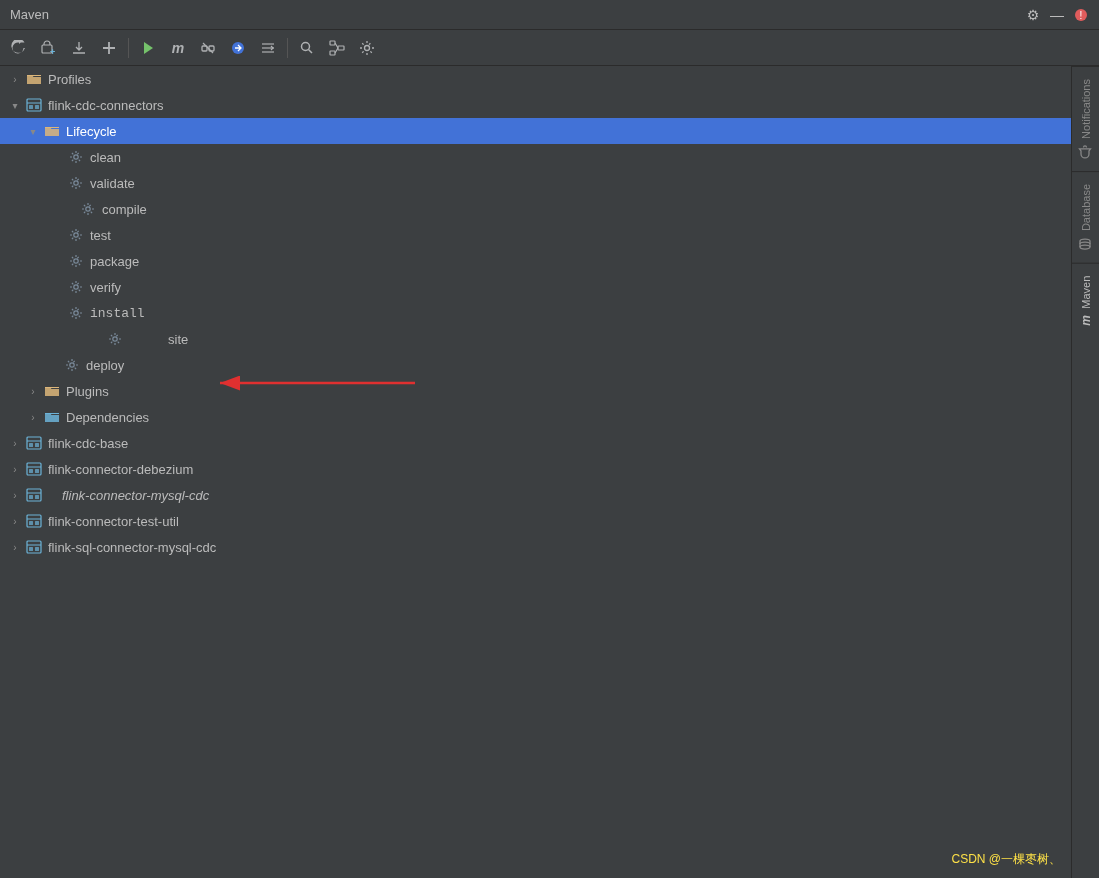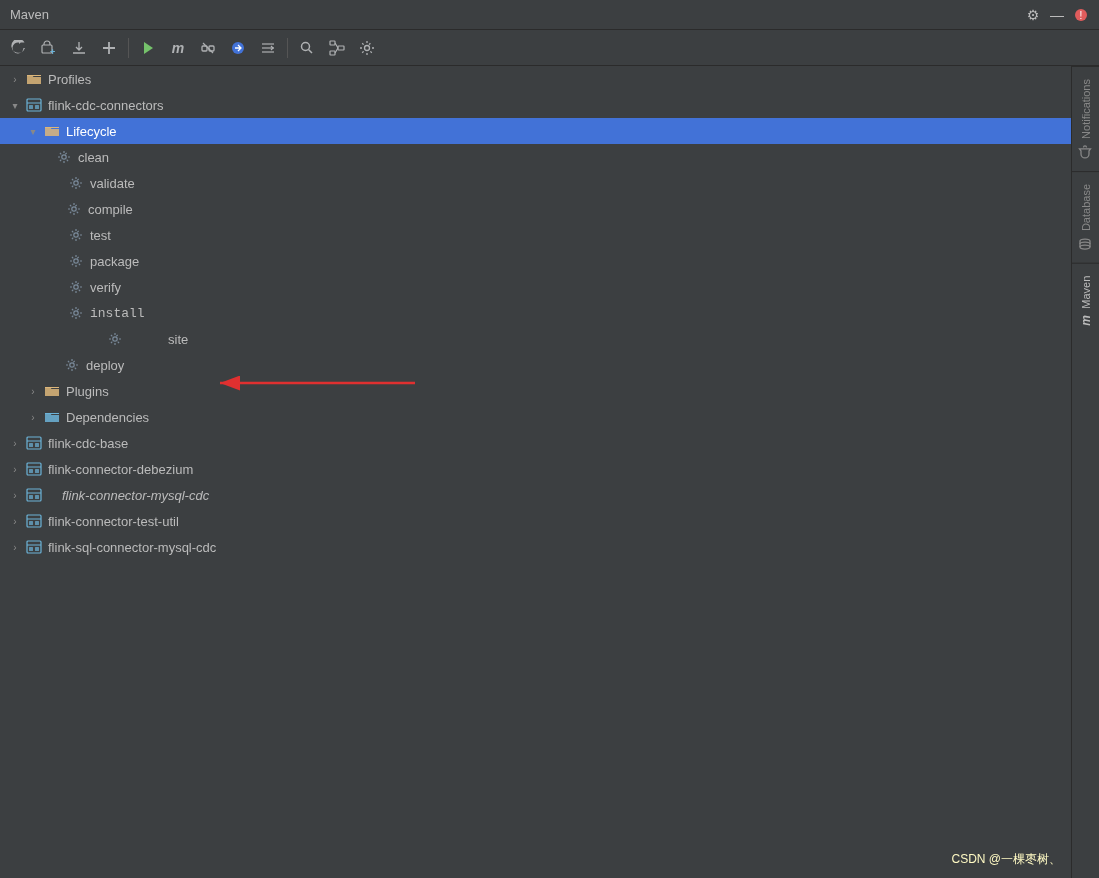--- a/index.html
+++ b/index.html
@@ -154,21 +154,21 @@
       justify-content: center;
       gap: 6px;
     }
     .sidebar-tab.active { color: #bbbbbb; }
 
     
     .watermark {
       position: absolute;
       bottom: 10px;
       right: 38px;
-      color: #fef9c3;
+      color: #fde047;
       font-size: 12px;
     }
 
     
     .svg-folder {
       width: 16px;
       height: 16px;
     }
     .svg-module {
       width: 16px;
@@ -300,41 +300,41 @@
       <div class="tree-item selected" style="padding-left: 26px;">
         <span class="expand-icon">▾</span>
         <span class="tree-icon">
           <svg class="svg-folder" viewBox="0 0 16 16" xmlns="http://www.w3.org/2000/svg">
       <path d="M1 4h5l1.5 2H15v7H1z" fill="#dcb67a" opacity="0.85"></path>
       <path d="M1 4h14v1H1z" fill="#dcb67a"></path>
     </svg>
         </span>
         <span style="margin-left:2px;">Lifecycle</span>
       </div>
-      <div class="tree-item" style="padding-left: 38px;">
+      <div class="tree-item" style="padding-left: 50px;">
         <span class="expand-placeholder"></span>
         <span class="tree-icon gear-icon">
           <svg width="14" height="14" viewBox="0 0 14 14" xmlns="http://www.w3.org/2000/svg">
       <circle cx="7" cy="7" r="2.2" fill="none" stroke="#7a8a9a" stroke-width="1.2"></circle>
       <path d="M7 1v2M7 11v2M1 7h2M11 7h2M2.9 2.9l1.4 1.4M9.7 9.7l1.4 1.4M9.7 2.9l-1.4 1.4M4.3 9.7l-1.4 1.4" stroke="#7a8a9a" stroke-width="1.2" fill="none"></path>
     </svg>
         </span>
         <span style="margin-left:2px;">clean</span>
       </div>
       <div class="tree-item" style="padding-left: 50px;">
         <span class="expand-placeholder"></span>
         <span class="tree-icon gear-icon">
           <svg width="14" height="14" viewBox="0 0 14 14" xmlns="http://www.w3.org/2000/svg">
       <circle cx="7" cy="7" r="2.2" fill="none" stroke="#7a8a9a" stroke-width="1.2"></circle>
       <path d="M7 1v2M7 11v2M1 7h2M11 7h2M2.9 2.9l1.4 1.4M9.7 9.7l1.4 1.4M9.7 2.9l-1.4 1.4M4.3 9.7l-1.4 1.4" stroke="#7a8a9a" stroke-width="1.2" fill="none"></path>
     </svg>
         </span>
         <span style="margin-left:2px;">validate</span>
       </div>
-      <div class="tree-item" style="padding-left: 48px; text-align: center;">
+      <div class="tree-item" style="padding-left: 62px; text-align: center;">
         <span class="expand-placeholder"></span>
         <span class="tree-icon gear-icon">
           <svg width="14" height="14" viewBox="0 0 14 14" xmlns="http://www.w3.org/2000/svg">
       <circle cx="7" cy="7" r="2.2" fill="none" stroke="#7a8a9a" stroke-width="1.2"></circle>
       <path d="M7 1v2M7 11v2M1 7h2M11 7h2M2.9 2.9l1.4 1.4M9.7 9.7l1.4 1.4M9.7 2.9l-1.4 1.4M4.3 9.7l-1.4 1.4" stroke="#7a8a9a" stroke-width="1.2" fill="none"></path>
     </svg>
         </span>
         <span style="margin-left:2px;">compile</span>
       </div>
       <div class="tree-item" style="padding-left: 50px;">

